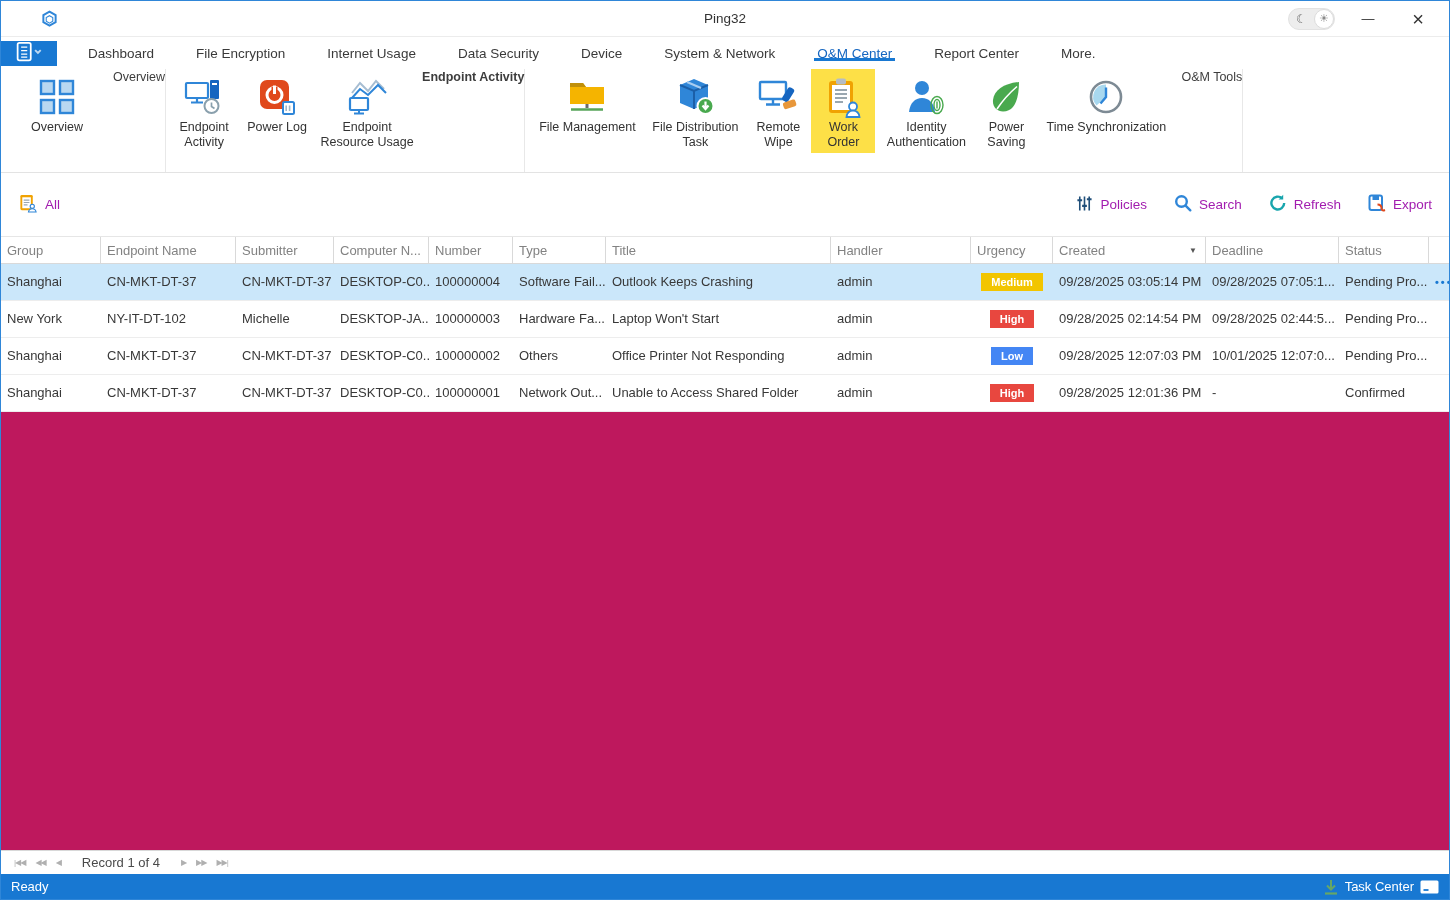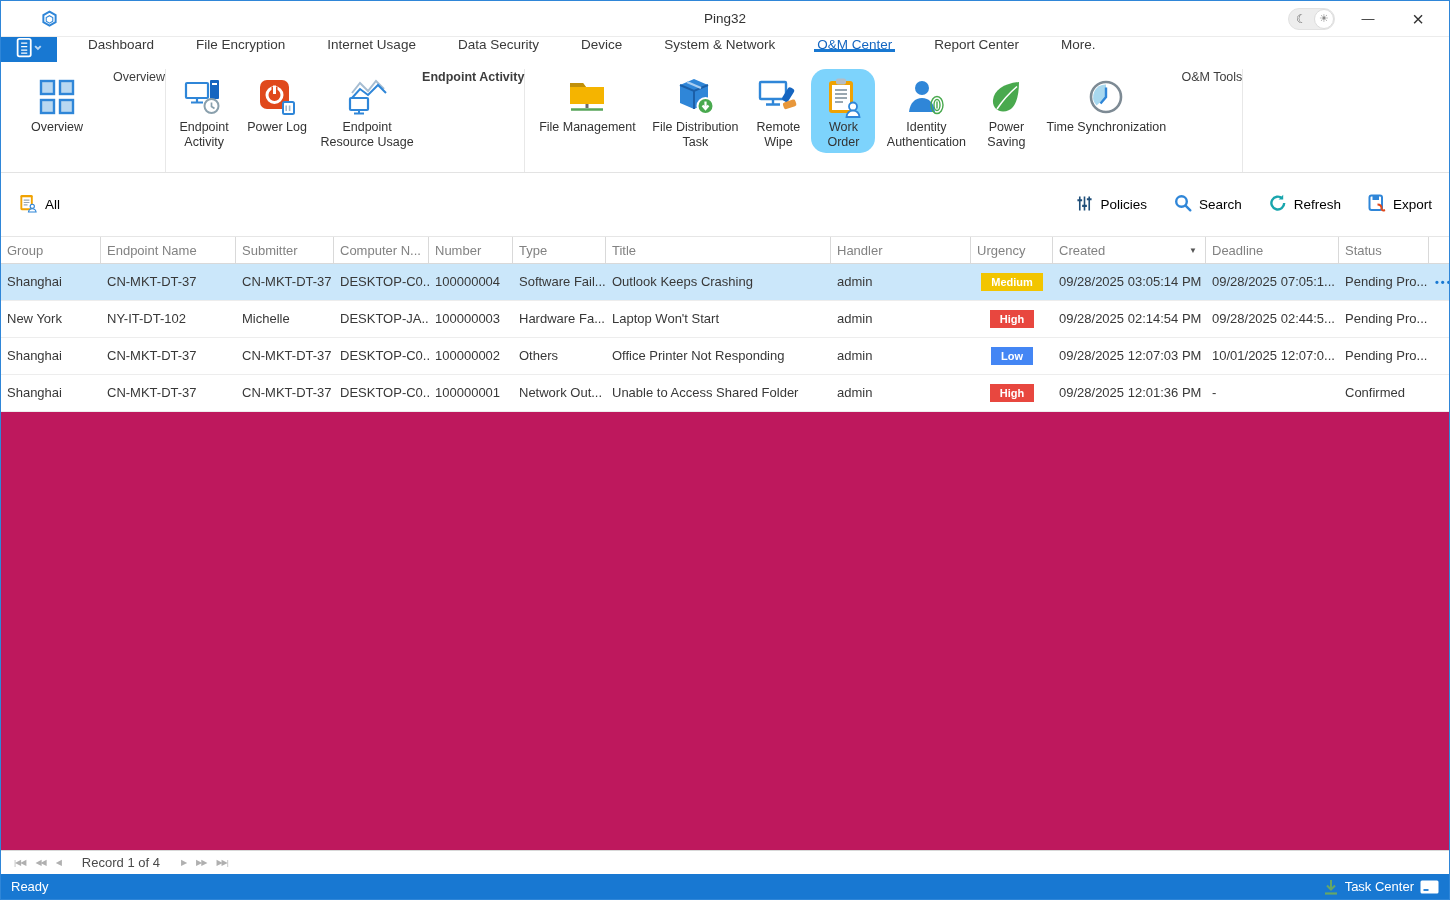--- a/index.html
+++ b/index.html
@@ -12,42 +12,42 @@
   .title-center{position:absolute;left:0;right:0;text-align:center;font-size:13.5px;color:#333;pointer-events:none;}
   .logo{margin-left:40px;display:flex;align-items:center;z-index:1;}
   .controls{margin-left:auto;display:flex;align-items:center;gap:16px;padding-right:14px;z-index:1;}
   .theme-toggle{width:47px;height:22px;background:#ededed;border:1px solid #e2e2e2;border-radius:12px;display:flex;align-items:center;}
   .moon{flex:1;text-align:center;font-size:12px;color:#5a5a5a;line-height:20px;}
   .sun-chip{width:20px;height:20px;border-radius:50%;background:#fff;border:1px solid #dcdcdc;display:flex;align-items:center;justify-content:center;font-size:11px;color:#8a8a8a;margin-right:0px;}
   .win-btn{width:34px;text-align:center;font-size:13px;color:#333;cursor:default;}
   .close-btn{font-size:20px;line-height:20px;}
 
   
-  .tabbar{flex:0 0 32px;display:flex;align-items:flex-start;background:#fff;}
+  .tabbar{flex:0 0 32px;display:flex;align-items:center;background:#fff;}
   .menu-btn{width:56px;background:#1878d2;display:flex;align-items:center;justify-content:center;}
   .tabs{display:flex;align-items:stretch;margin-left:10px;}
   .tab{display:flex;align-items:center;padding:0 21px;font-size:13.5px;color:#3a3a3a;position:relative;cursor:default;}
   .tab.active{color:#1566c0;}
   .tab.active::after{content:"";position:absolute;left:18px;right:18px;bottom:0;height:3px;background:#1878d2;}
 
   
   .ribbon{flex:0 0 104px;display:flex;border-bottom:1px solid #e3e3e3;background:#fff;}
   .rgroup{display:flex;flex-direction:row;border-right:1px solid #e8e8e8;}
   .ritems{height:84px;display:flex;align-items:stretch;padding:0 5px;}
   .rbtn{display:flex;flex-direction:column;align-items:center;padding-top:5px;margin:0 1px;}
-  .rbtn.selected{background:#7dd3fc;border-radius:15px;}
+  .rbtn.selected{background:#fde047;}
   .ric{height:46px;display:flex;align-items:center;justify-content:center;}
   .rlab{font-size:12.5px;line-height:15px;color:#333;text-align:center;}
   .rglabel{height:20px;line-height:17px;text-align:center;font-size:12.5px;color:#3d3d3d;}
   .rglabel.bold{font-weight:bold;}
   .rfiller{flex:1;}
 
   
   .toolbar{flex:0 0 63px;display:flex;align-items:center;justify-content:space-between;padding:0 17px;background:#fff;}
-  .tbtn{display:flex;align-items:center;gap:7px;font-size:13.5px;color:#000000;cursor:default;}
+  .tbtn{display:flex;align-items:center;gap:7px;font-size:13.5px;color:#a21caf;cursor:default;}
   .tb-right{display:flex;gap:27px;}
 
   
   .grid-head{flex:0 0 28px;display:grid;border-top:1px solid #e6e6e6;border-bottom:1px solid #d9d9d9;background:#fff;}
   .th{display:flex;align-items:center;padding:0 6px;border-right:1px solid #d9d9d9;color:#828282;font-size:13px;overflow:hidden;white-space:nowrap;}
   .th .sort{margin-left:auto;font-size:8px;color:#555;padding-right:2px;}
   .table-body{flex:1;background:#be185d;overflow:hidden;}
   .tr{display:grid;height:37px;border-bottom:1px solid #ededed;background:#fff;}
   .tr.sel{background:#cbe7fa;}
   .td{font-size:13px;color:#383838;line-height:36px;padding:0 6px;overflow:hidden;white-space:nowrap;}

